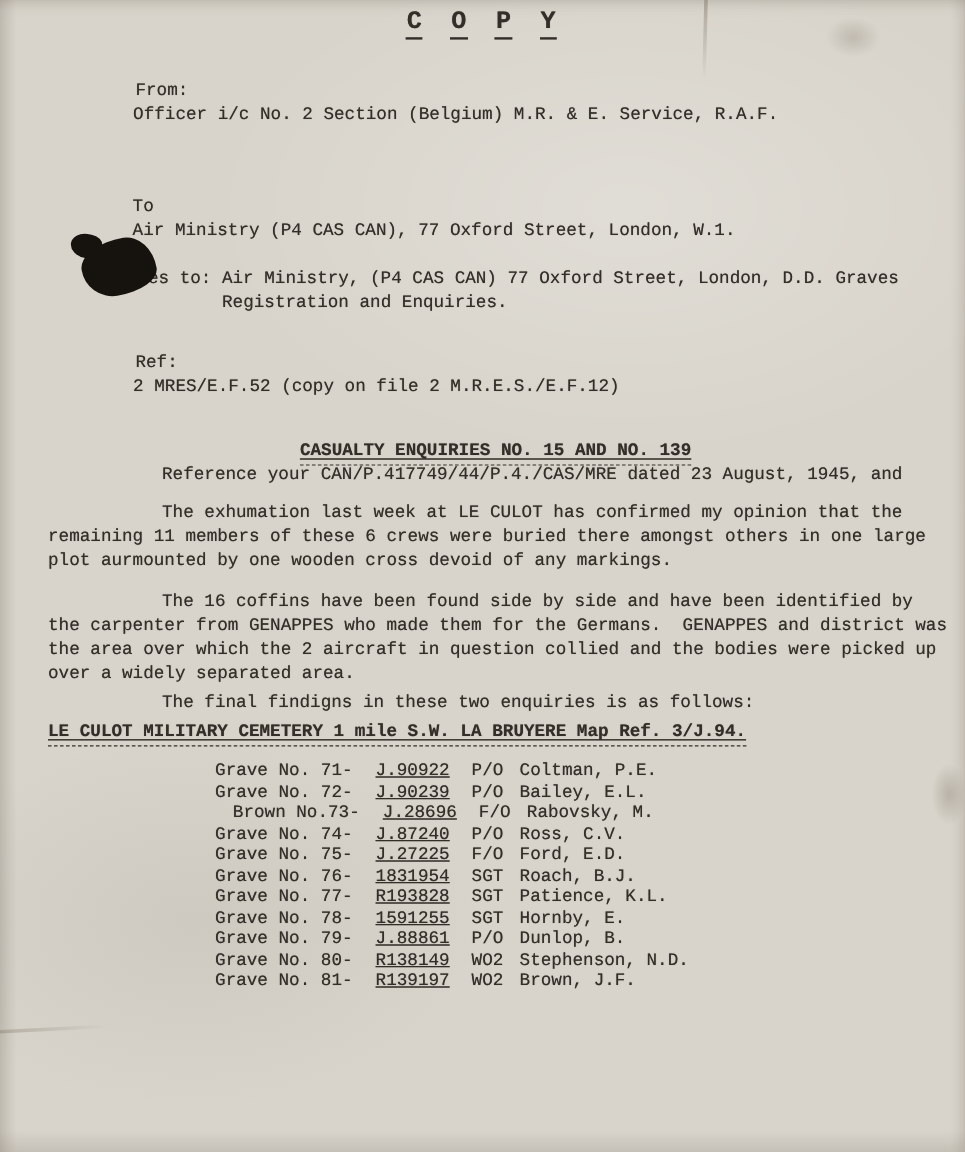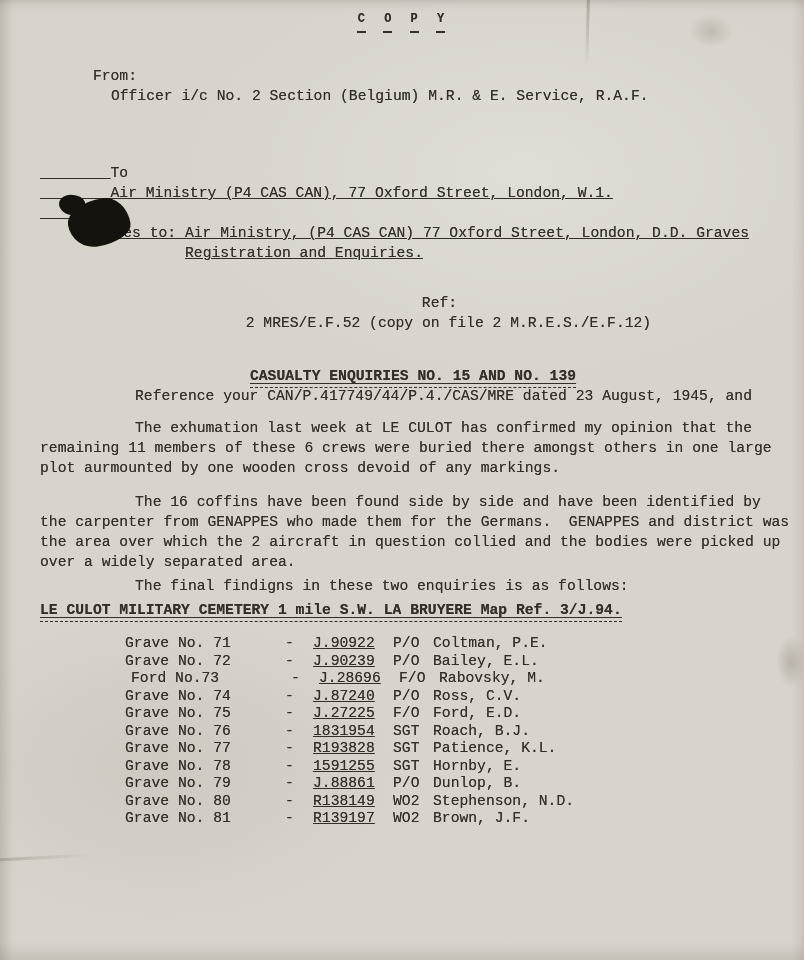--- a/index.html
+++ b/index.html
@@ -19,53 +19,53 @@
     font-family:"Liberation Mono","DejaVu Sans Mono",monospace;
     font-size:14.7px;
     line-height:20px;
     color:#332e28;
     text-shadow: 0 0 0.6px rgba(45,40,34,0.65);
   }
   .content { position:absolute; top:0; left:0; right:0; padding:8px 18px 0 40px; }
   .line { white-space:pre; }
 
   
-  .copy-title { text-align:center; font-weight:bold; font-size:12px; line-height:22px; transform:translateX(-12px); }
+  .copy-title { text-align:center; font-weight:bold; font-size:21px; line-height:22px; transform:translateX(-12px); }
   .copy-letter { display:inline-block; border-bottom:2px solid #332e28; margin:0 5px; padding:0 1px 1px 1px; }
 
   
   .from-line { margin-top:13px; }
-  .hdr-label { display:inline-block; }
+  .hdr-label { display:inline-block;margin-left:20px; }
   .hdr-value { margin-left:18px; }
-  .to-block { margin-top:17px; position:relative;text-decoration:underline; }
+  .to-block { margin-top:17px; position:relative; }
   .to-label { display:inline-block; width:48px; }
   .copies-line { margin-left:48px; }
   .reg-line { margin-left:145px; }
   .date-line { margin-top:16px; }
-  .ref-line { margin-top:10px;text-align:center; }
+  .ref-line { margin-top:10px; }
 
   
   .subject { margin-top:13px; text-align:center; font-weight:bold; }
   .u2 { text-decoration:underline; text-underline-offset:3px; border-bottom:1px dashed #332e28; padding-bottom:3px; }
   .cem-heading { font-weight:bold; }
   .cem1-heading { margin-top:4px; }
 
   
   .para { }
   .para1 { }
   .para2 { margin-top:12px; }
   .para3 { margin-top:14px; }
   .para4 { margin-top:4px; }
   .fl-ind { padding-left:95px; }
 
   
   .grave-table { margin-left:85px; }
   .table1 { margin-top:15px; }
   .grave-row { display:flex; line-height:17.5px; white-space:pre; }
-  .c-grave { width:160px; }
+  .c-grave { width:160px;text-align:right; }
   .c-grave.shift { padding-left:6px; }
   .c-dash { width:28px; }
   .c-no { width:80px;text-decoration:underline; }
   .c-rank { width:40px; }
   .c-name { }
 
   
   .ink-blot {
     position:absolute; left:28px; top:56px; width:62px; height:47px;
     background:#16120e;
@@ -149,21 +149,21 @@
       <div class="line fl-ind">The final findigns in these two enquiries is as follows:</div>
     </div>
 
     <div class="cem-heading cem1-heading">
       <span class="u2">LE CULOT MILITARY CEMETERY 1 mile S.W. LA BRUYERE Map Ref. 3/J.94.</span>
     </div>
 
     <div class="grave-table table1">
       <div class="grave-row"><span class="c-grave">Grave No. 71</span><span class="c-dash">-</span><span class="c-no">J.90922</span><span class="c-rank">P/O</span><span class="c-name">Coltman, P.E.</span></div>
       <div class="grave-row"><span class="c-grave">Grave No. 72</span><span class="c-dash">-</span><span class="c-no">J.90239</span><span class="c-rank">P/O</span><span class="c-name">Bailey, E.L.</span></div>
-      <div class="grave-row"><span class="c-grave shift">Ford No.73</span><span class="c-dash">-</span><span class="c-no">J.28696</span><span class="c-rank">F/O</span><span class="c-name">Rabovsky, M.</span></div>
+      <div class="grave-row"><span class="c-grave shift">Brown No.73</span><span class="c-dash">-</span><span class="c-no">J.28696</span><span class="c-rank">F/O</span><span class="c-name">Rabovsky, M.</span></div>
       <div class="grave-row"><span class="c-grave">Grave No. 74</span><span class="c-dash">-</span><span class="c-no">J.87240</span><span class="c-rank">P/O</span><span class="c-name">Ross, C.V.</span></div>
       <div class="grave-row"><span class="c-grave">Grave No. 75</span><span class="c-dash">-</span><span class="c-no">J.27225</span><span class="c-rank">F/O</span><span class="c-name">Ford, E.D.</span></div>
       <div class="grave-row"><span class="c-grave">Grave No. 76</span><span class="c-dash">-</span><span class="c-no">1831954</span><span class="c-rank">SGT</span><span class="c-name">Roach, B.J.</span></div>
       <div class="grave-row"><span class="c-grave">Grave No. 77</span><span class="c-dash">-</span><span class="c-no">R193828</span><span class="c-rank">SGT</span><span class="c-name">Patience, K.L.</span></div>
       <div class="grave-row"><span class="c-grave">Grave No. 78</span><span class="c-dash">-</span><span class="c-no">1591255</span><span class="c-rank">SGT</span><span class="c-name">Hornby, E.</span></div>
       <div class="grave-row"><span class="c-grave">Grave No. 79</span><span class="c-dash">-</span><span class="c-no">J.88861</span><span class="c-rank">P/O</span><span class="c-name">Dunlop, B.</span></div>
       <div class="grave-row"><span class="c-grave">Grave No. 80</span><span class="c-dash">-</span><span class="c-no">R138149</span><span class="c-rank">WO2</span><span class="c-name">Stephenson, N.D.</span></div>
       <div class="grave-row"><span class="c-grave">Grave No. 81</span><span class="c-dash">-</span><span class="c-no">R139197</span><span class="c-rank">WO2</span><span class="c-name">Brown, J.F.</span></div>
     </div>
 

